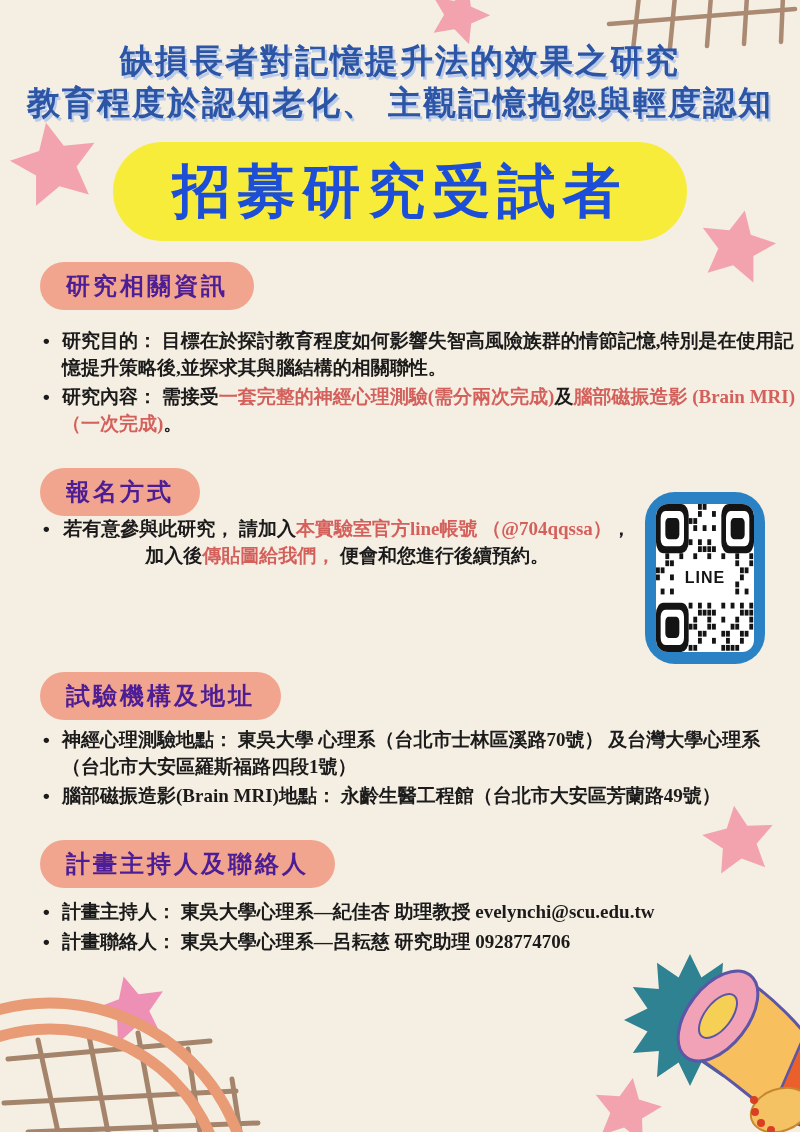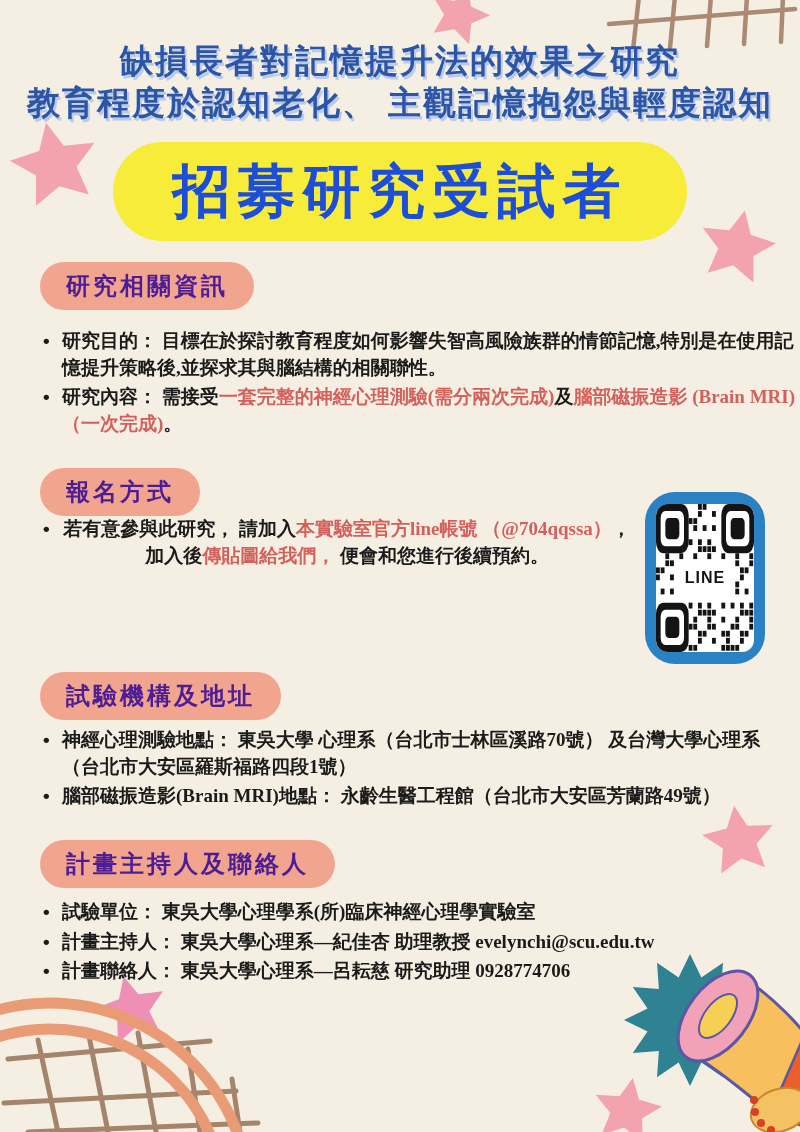--- a/index.html
+++ b/index.html
@@ -263,21 +263,18 @@
     <span class="seg">神經心理測驗地點： 東吳大學 心理系（台北市士林區溪路70號） 及台灣大學心理系（台北市大安區羅斯福路四段1號）</span>
   </li>
   <li>
     <span class="seg">腦部磁振造影(Brain MRI)地點： 永齡生醫工程館（台北市大安區芳蘭路49號）</span>
   </li>
 </ul>
 
 <div class="pill pill-contact">計畫主持人及聯絡人</div>
 <ul class="bullets bullets-contact">
   <li>
-    <span class="seg">試驗單位： 東吳大學心理學系(所)臨床神經心理學實驗室</span>
-  </li>
-  <li>
     <span class="seg">計畫主持人： 東吳大學心理系—紀佳杏 助理教授 evelynchi@scu.edu.tw</span>
   </li>
   <li>
     <span class="seg">計畫聯絡人： 東吳大學心理系—呂耘慈 研究助理 0928774706</span>
   </li>
 </ul>
 
 </body></html>

